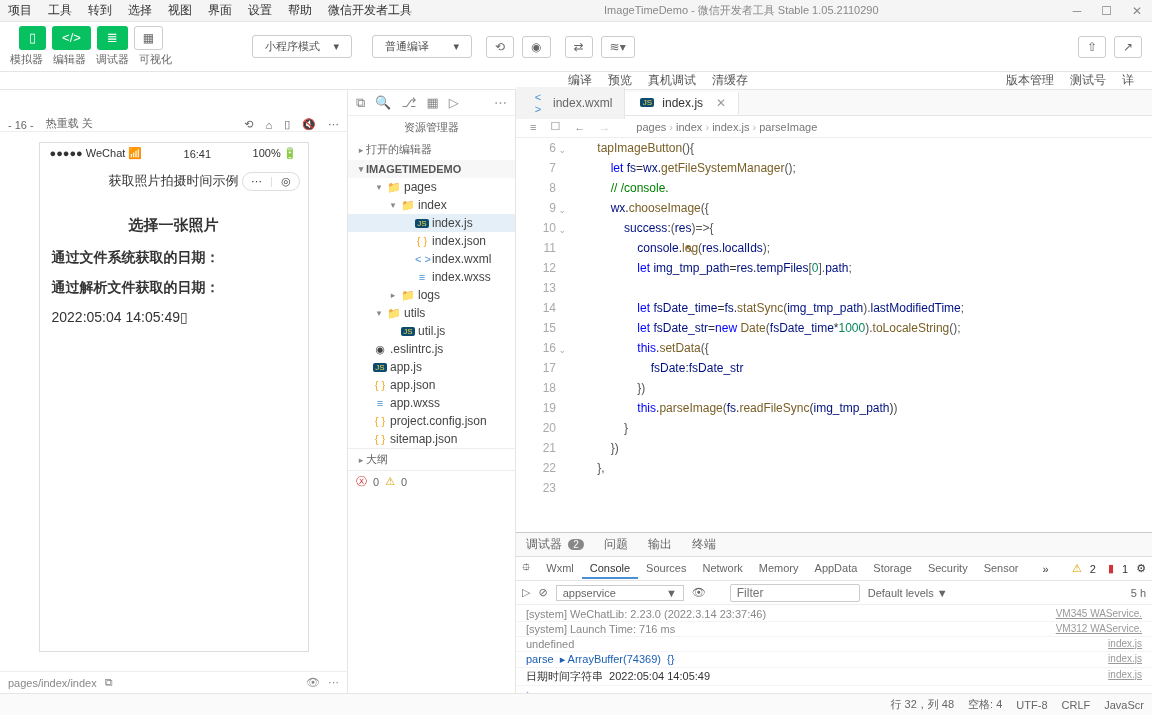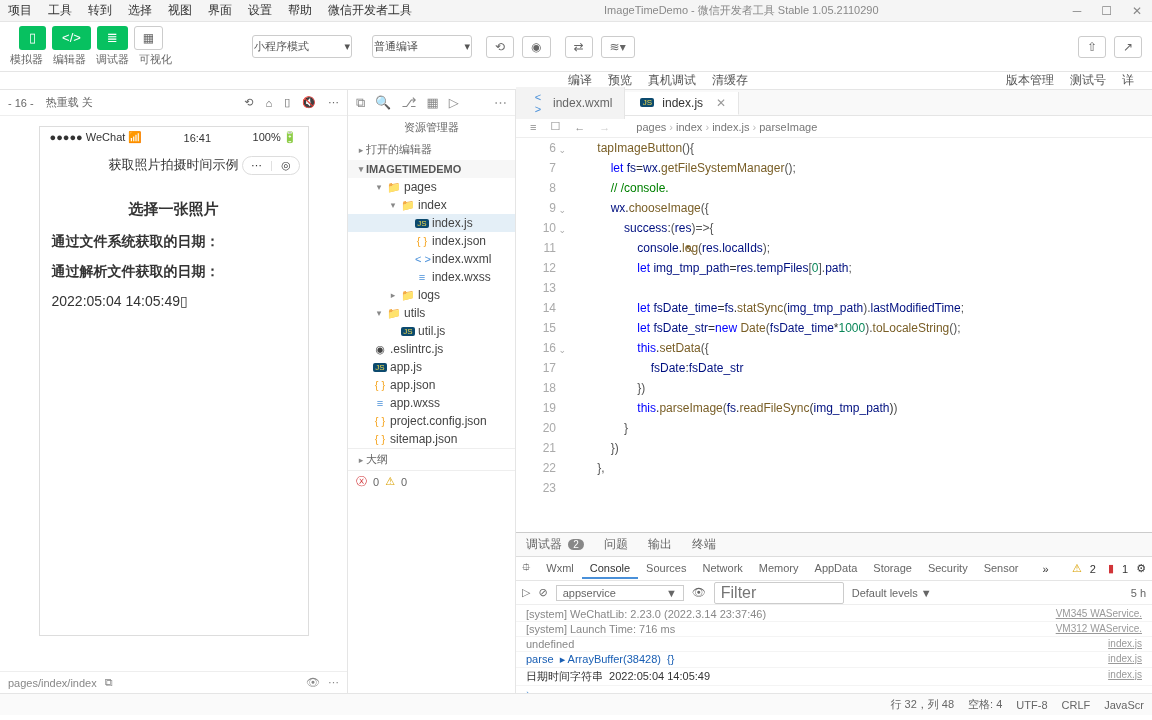--- a/index.html
+++ b/index.html
@@ -7,27 +7,27 @@
 .titlebar { height: 22px; display: flex; align-items: center; background: #f5f5f5; border-bottom: 1px solid #e5e5e5; }
 .titlebar .menu-item { padding: 0 8px; cursor: pointer; }
 .titlebar .title { flex: 1; text-align: center; color: #888; font-size: 11px; }
 .titlebar .win-btn { padding: 0 10px; color: #888; cursor: pointer; }
 .toolbar { height: 50px; display: flex; align-items: center; background: #fff; border-bottom: 1px solid #e5e5e5; padding: 0 10px; }
 .tool-group { display: flex; flex-direction: column; align-items: center; }
 .tool-btns { display: flex; gap: 6px; margin-bottom: 2px; }
 .btn-green { background: #07c160; color: #fff; padding: 4px 10px; border-radius: 3px; font-size: 13px; }
 .btn-outline { border: 1px solid #ccc; padding: 4px 8px; border-radius: 3px; color: #666; background: #fff; }
 .tool-labels { display: flex; gap: 10px; font-size: 11px; color: #666; }
-.select-box { border: 1px solid #ccc; padding: 3px 1px; border-radius: 3px; min-width: 100px; display: flex; justify-content: space-between; align-items: center; background: #fff; font-size: 11px; color: #555; }
+.select-box { border: 1px solid #ccc; padding: 3px 12px; border-radius: 3px; min-width: 100px; display: flex; justify-content: space-between; align-items: center; background: #fff; font-size: 11px; color: #555; }
 .icon-btn { border: 1px solid #ccc; padding: 3px 8px; border-radius: 3px; color: #666; background: #fff; cursor: pointer; }
 .spacer { flex: 1; }
 .text-btn { padding: 0 8px; color: #555; font-size: 12px; cursor: pointer; }
 .main { display: flex; height: 603px; }
 .simulator-col { width: 348px; border-right: 1px solid #e5e5e5; display: flex; flex-direction: column; }
-.sim-bar { height: 26px; border-bottom: 1px solid #eee; display: flex; align-items: center; padding: 0 8px; font-size: 11px; color: #666; gap: 12px; }
+.sim-bar { height: 26px; border-bottom: 1px solid #eee; display: flex; align-items: flex-end; padding: 0 8px; font-size: 11px; color: #666; gap: 12px; margin-top: 16px; }
 .sim-bar .spacer { flex: 1; }
 .device-area { flex: 1; padding: 10px 36px; display: flex; flex-direction: column; align-items: center; }
 .device { width: 270px; border: 1px solid #ddd; background: #fff; }
 .dev-status { display: flex; justify-content: space-between; align-items: center; padding: 4px 10px; font-size: 11px; }
 .nav { display: flex; align-items: center; justify-content: center; padding: 8px 10px; position: relative; font-size: 13px; }
 .nav-right { position: absolute; right: 8px; display: flex; gap: 6px; }
 .nav-pill { border: 1px solid #ddd; border-radius: 14px; padding: 2px 8px; font-size: 11px; display: flex; align-items: center; gap: 8px; }
 .content { padding: 10px 12px; }
 .choose-btn { font-weight: bold; font-size: 15px; text-align: center; padding: 8px 0; }
 .ctext { font-size: 14px; font-weight: bold; padding: 6px 0; }
@@ -70,21 +70,21 @@
 .tok-punc { color: #555; }
 .tok-this { color: #0000ff; }
 .devtools { border-top: 1px solid #ccc; display: flex; flex-direction: column; }
 .dt-tabs { height: 24px; display: flex; align-items: center; border-bottom: 1px solid #ddd; font-size: 12px; background: #f9f9f9; }
 .dt-tab { padding: 3px 10px; color: #666; cursor: pointer; }
 .dt-tab .badge { background: #888; color: #fff; border-radius: 8px; padding: 0 5px; font-size: 10px; margin-left: 3px; }
 .dt-sub { height: 24px; display: flex; align-items: center; border-bottom: 1px solid #e5e5e5; background: #fff; padding: 0 6px; gap: 8px; font-size: 11px; }
 .dt-sub-tab { padding: 3px 8px; color: #666; cursor: pointer; }
 .dt-sub-tab.active { color: #333; border-bottom: 2px solid #4a90d9; }
 .dt-bar { height: 24px; display: flex; align-items: center; border-bottom: 1px solid #eee; padding: 0 6px; gap: 8px; font-size: 11px; color: #666; }
-.filter-input { border: 1px solid #ccc; padding: 1px 6px; font-size: 16px; color: #888; border-radius: 2px; width: 130px; }
+.filter-input { border: 1px solid #ccc; padding: 1px 6px; font-size: 12px; color: #888; border-radius: 2px; width: 130px; margin-left: 16px; }
 .console-body { height: 88px; overflow: auto; font-family: Consolas, Menlo, monospace; font-size: 11px; padding: 2px 0; }
 .clog { display: flex; padding: 1px 10px; border-bottom: 1px solid #f4f4f4; }
 .clog .msg { flex: 1; white-space: pre; }
 .clog .src { color: #999; text-decoration: underline; font-size: 10px; }
 .sys { color: #888; }
 .blue { color: #1a5fb4; }
 .statusbar { height: 22px; border-top: 1px solid #e5e5e5; display: flex; align-items: center; padding: 0 8px; font-size: 11px; color: #666; gap: 14px; background: #fafafa; }
 .exp-footer { border-top: 1px solid #eee; padding: 3px 8px; font-size: 11px; color: #666; display: flex; align-items: center; gap: 6px; }
 .sim-footer { height: 22px; border-top: 1px solid #eee; display: flex; align-items: center; padding: 0 8px; font-size: 11px; color: #888; gap: 8px; }
 .warn-ico { color: #d9a000; }
@@ -415,21 +415,21 @@
           </div>
           <div class="clog">
             <span class="msg sys">[system] Launch Time: 716 ms</span>
             <span class="src">VM312 WAService.</span>
           </div>
           <div class="clog">
             <span class="msg sys">undefined</span>
             <span class="src">index.js</span>
           </div>
           <div class="clog">
-            <span class="msg blue">parse  ▸ ArrayBuffer(38428)  {}</span>
+            <span class="msg blue">parse  ▸ ArrayBuffer(74369)  {}</span>
             <span class="src">index.js</span>
           </div>
           <div class="clog">
             <span class="msg ">日期时间字符串  2022:05:04 14:05:49</span>
             <span class="src">index.js</span>
           </div>
           <div class="clog">
             <span class="msg" style="color:#4a90d9">›</span>
           </div>
         </div>

